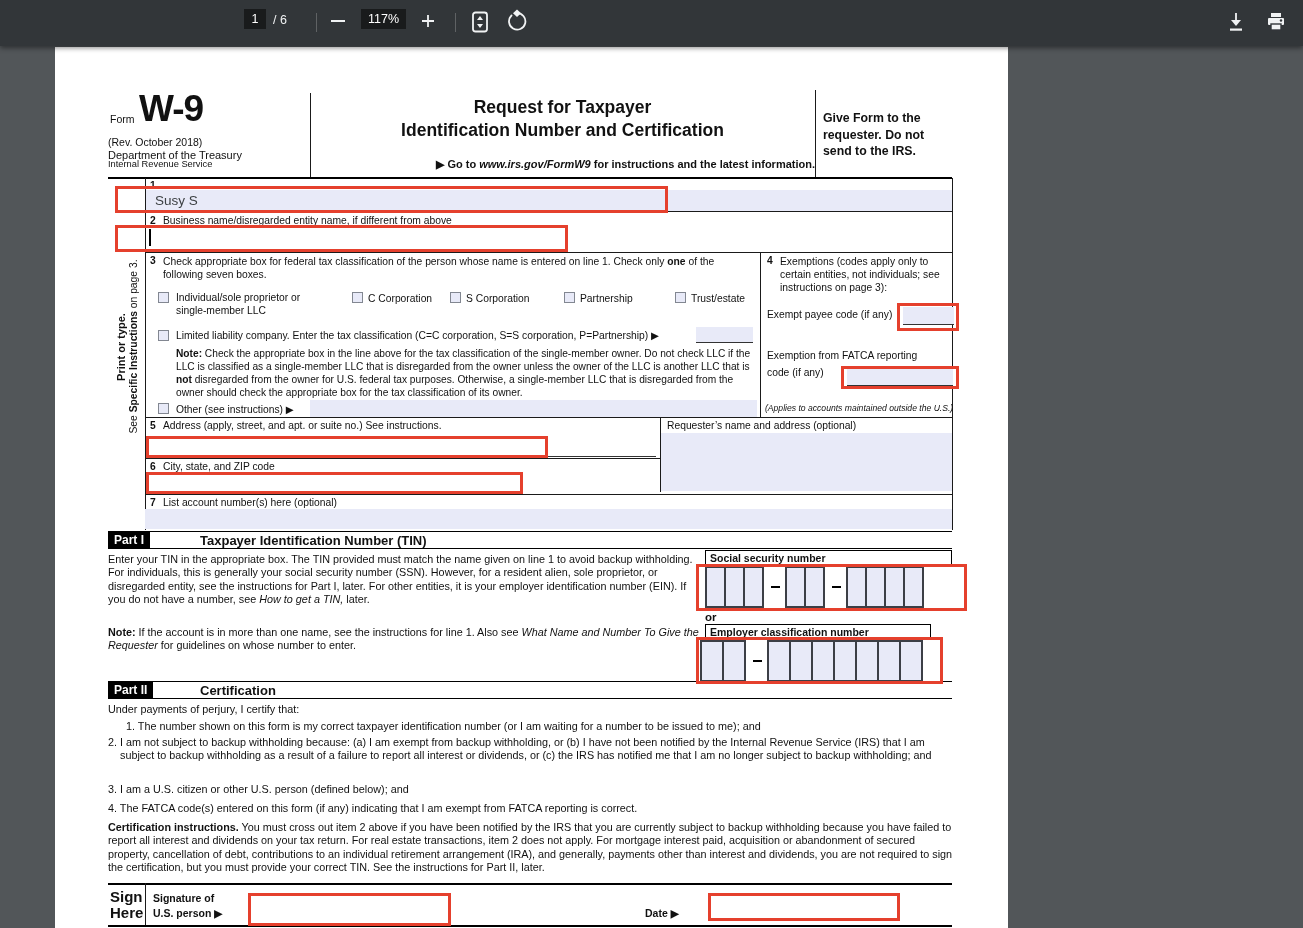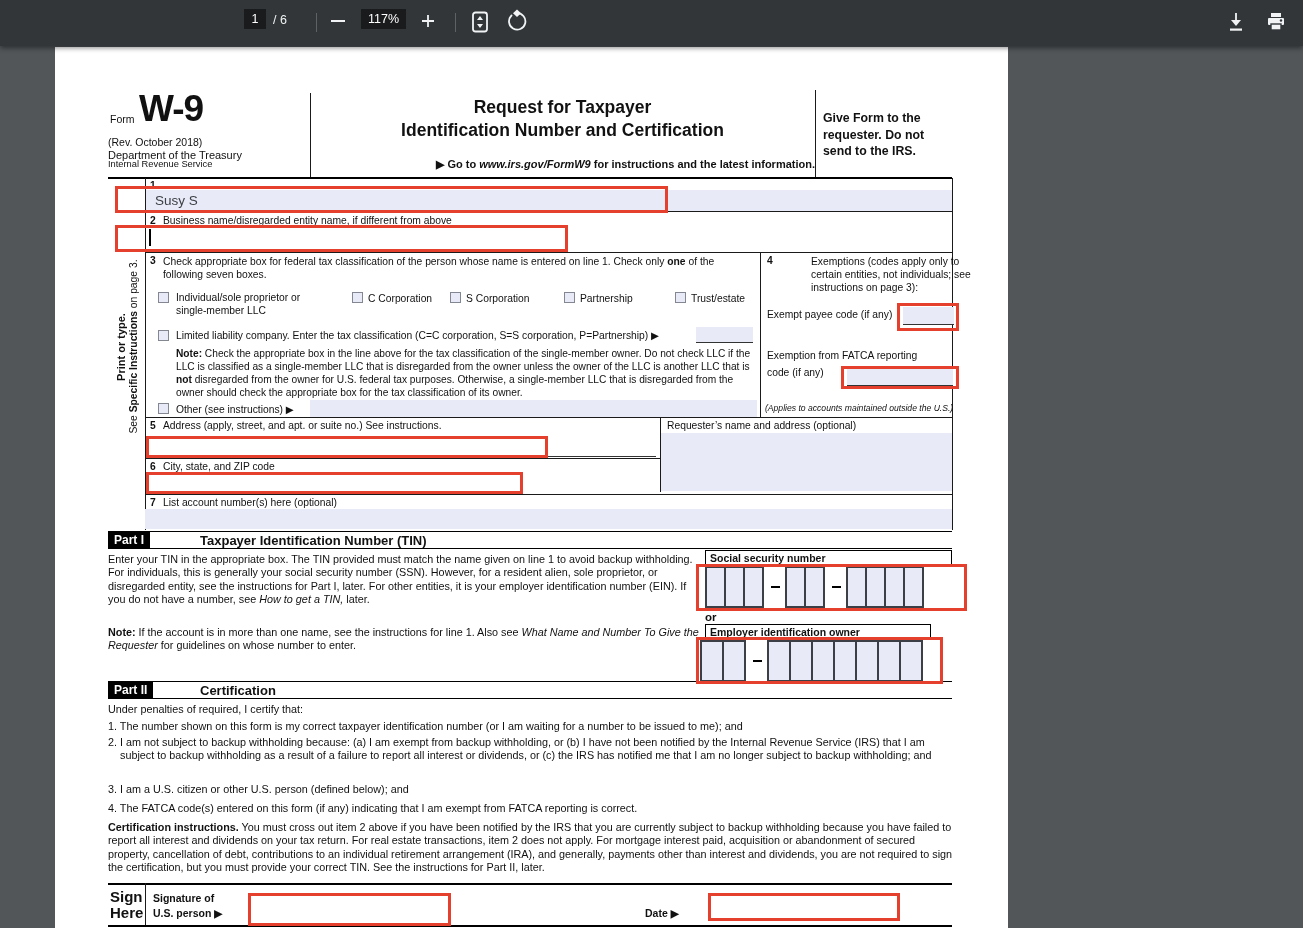--- a/index.html
+++ b/index.html
@@ -163,21 +163,21 @@
       <b>Note:</b><span> Check the appropriate box in the line above for the tax classification of the single-member owner.  Do not check LLC if the LLC is classified as a single-member LLC that is disregarded from the owner unless the owner of the LLC is another LLC that is </span><b>not</b><span> disregarded from the owner for U.S. federal tax purposes. Otherwise, a single-member LLC that is disregarded from the owner should check the appropriate box for the tax classification of its owner.</span>
     </div>
 
     <div class="checkbox" style="left:103px; top:356px;"></div>
     <div class="abs lbl" style="left:121px; top:356px;">Other (see instructions) ▶</div>
     <div class="abs field" style="left:255px; top:353px; width:447px; height:18px;"></div>
 
     <div class="vline" style="left:705px; top:205px; height:165px;"></div>
 
     <span class="abs num" style="left:712px; top:208px;">4</span>
-    <div class="abs lbl" style="left:725px; top:208px; width:172px; line-height:13px;margin-left:31px;">Exemptions (codes apply only to certain entities, not individuals; see instructions on page 3):</div>
+    <div class="abs lbl" style="left:725px; top:208px; width:172px; line-height:13px;">Exemptions (codes apply only to certain entities, not individuals; see instructions on page 3):</div>
     <div class="abs lbl" style="left:712px; top:262px;">Exempt payee code (if any)</div>
     <div class="abs field-underline" style="left:848px; top:260px; width:51px; height:18px;"></div>
     <div class="redbox" style="left:842px; top:256px; width:62px; height:28px;"></div>
     <div class="abs lbl" style="left:712px; top:303px;">Exemption from FATCA reporting</div>
     <div class="abs lbl" style="left:712px; top:320px;">code (if any)</div>
     <div class="abs field-underline" style="left:792px; top:322px; width:106px; height:17px;"></div>
     <div class="redbox" style="left:786px; top:319px; width:118px; height:23px;"></div>
     <div class="abs small-it" style="left:710px; top:356px;">(Applies to accounts maintained outside the U.S.)</div>
 
     <div class="hline" style="left:90px; top:370px; width:807px;"></div>
@@ -222,41 +222,41 @@
         <div class="cell"></div>
       <div class="dash"></div>
       <div class="cell"></div>
         <div class="cell"></div>
         <div class="cell"></div>
         <div class="cell"></div>
     </div>
     <div class="redbox" style="left:641px; top:517px; width:271px; height:47px;"></div>
     <div class="abs" style="left:650px; top:564px; font-weight:bold; font-size:11.5px;">or</div>
 
-    <div class="tin-label" style="left:650px; top:577px; width:226px; height:16px;">Employer identification owner</div>
+    <div class="tin-label" style="left:650px; top:577px; width:226px; height:16px;">Employer classification number</div>
     <div class="tin-row" style="left:645px; top:593px;">
       <div class="cell cell-w"></div>
         <div class="cell cell-w"></div>
       <div class="dash"></div>
       <div class="cell cell-w"></div>
         <div class="cell cell-w"></div>
         <div class="cell cell-w"></div>
         <div class="cell cell-w"></div>
         <div class="cell cell-w"></div>
         <div class="cell cell-w"></div>
         <div class="cell cell-w"></div>
     </div>
     <div class="redbox" style="left:641px; top:590px; width:247px; height:47px;"></div>
 
     <div class="part-bar" style="top:634px;">
       <div class="part-tag">Part II</div>
       <div class="part-title">Certification</div>
     </div>
-    <div class="abs body-txt" style="left:53px; top:656px;">Under penalties of required, I certify that:</div>
-    <div class="abs body-txt" style="left:53px; top:673px; width:845px; padding-left:12px; text-indent:-12px;">1. The number shown on this form is my correct taxpayer identification number (or I am waiting for a number to be issued to me); and</div>
+    <div class="abs body-txt" style="left:53px; top:656px;">Under payments of perjury, I certify that:</div>
+    <div class="abs body-txt" style="left:71px; top:673px; width:845px; padding-left:12px; text-indent:-12px;">1. The number shown on this form is my correct taxpayer identification number (or I am waiting for a number to be issued to me); and</div>
     <div class="abs body-txt" style="left:53px; top:689px; width:845px; padding-left:12px; text-indent:-12px;">2. I am not subject to backup withholding because: (a) I am exempt from backup withholding, or (b) I have not been notified by the Internal Revenue Service (IRS) that I am subject to backup withholding as a result of a failure to report all interest or dividends, or (c) the IRS has notified me that I am no longer subject to backup withholding; and</div>
     <div class="abs body-txt" style="left:53px; top:736px; width:845px; padding-left:12px; text-indent:-12px;">3. I am a U.S. citizen or other U.S. person (defined below); and</div>
     <div class="abs body-txt" style="left:53px; top:755px; width:845px; padding-left:12px; text-indent:-12px;">4. The FATCA code(s) entered on this form (if any) indicating that I am exempt from FATCA reporting is correct.</div>
     <div class="abs body-txt" style="left:53px; top:774px; width:846px;">
       <b>Certification instructions.</b><span> You must cross out item 2 above if you have been notified by the IRS that you are currently subject to backup withholding because you have failed to report all interest and dividends on your tax return. For real estate transactions, item 2 does not apply. For mortgage interest paid, acquisition or abandonment of secured property, cancellation of debt, contributions to an individual retirement arrangement (IRA), and generally, payments other than interest and dividends, you are not required to sign the certification, but you must provide your correct TIN. See the instructions for Part II, later.</span>
     </div>
 
     <div class="hline2" style="left:53px; top:836px; width:844px;"></div>
     <div class="abs" style="left:55px; top:841px; font-weight:bold; font-size:15px;">Sign</div>
     <div class="abs" style="left:55px; top:857px; font-weight:bold; font-size:15px;">Here</div>

